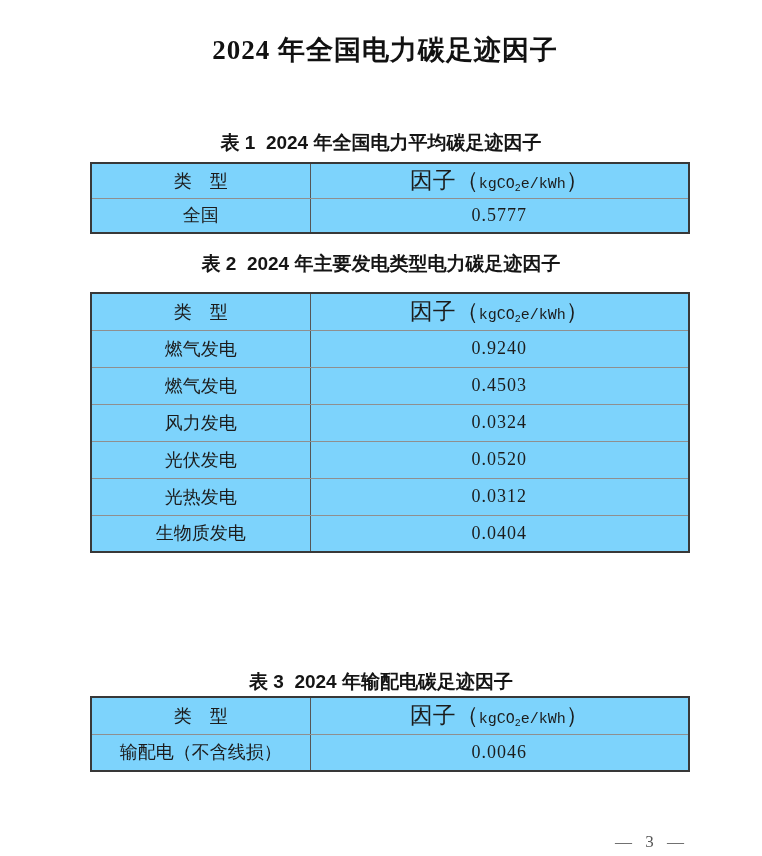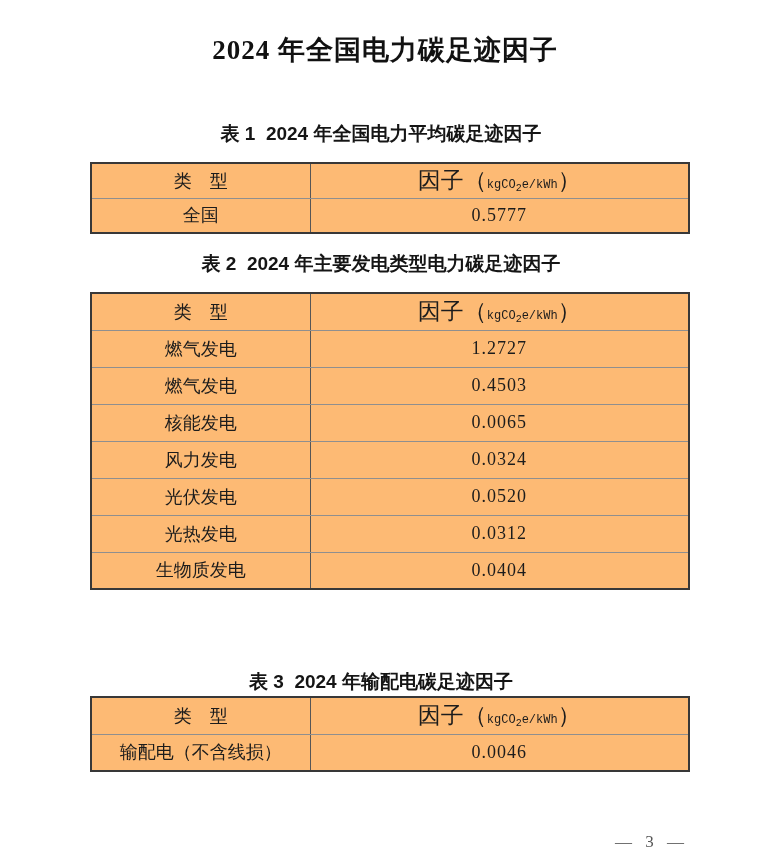--- a/index.html
+++ b/index.html
@@ -30,32 +30,32 @@
   .caption {
     position: absolute; left: 0; right: 0;
     text-align: center;
     font-family: "Liberation Sans", "DejaVu Sans", sans-serif;
     font-weight: 700;
     font-size: 19px;
     line-height: 24px;
     white-space: pre;
     color: #151515;
   }
-  .cap-1 { top: 122px; }
+  .cap-1 { top: 131px; }
   .cap-2 { top: 252px; }
   .cap-3 { top: 670px; }
 
   table.factors {
     position: absolute;
     left: 90px;
     width: 598px;
     border-collapse: collapse;
     table-layout: fixed;
     border: 2px solid #383838;
-    background: #fdba74;
+    background: #7dd3fc;
     padding-left: 48px;
   }
   .t-1 { top: 162px; }
   .t-2 { top: 292px; }
   .t-3 { top: 696px; }
 
   table.factors col.col-type   { width: 219px; }
   table.factors col.col-factor { width: 379px; }
 
   table.factors th, table.factors td {
@@ -77,21 +77,21 @@
 
   td.cell-factor {
     font-family: "Liberation Mono", "DejaVu Sans Mono", monospace;
     font-size: 16px;
     letter-spacing: 1px;
     color: #222222;
     border-radius: 12px;
   }
   .hdr-latin {
     font-family: "Liberation Mono", "DejaVu Sans Mono", monospace;
-    font-size: 12px;
+    font-size: 15px;
     color: #1c1c1c;
   }
   .hdr-cjk { font-size: 23px; }
   .sub {
     font-size: 10px;
     vertical-align: -3px;
   }
   .page-number {
     position: absolute;
     top: 832px;
@@ -138,29 +138,25 @@
       </colgroup>
     <thead>
       <tr>
         <th>类　型</th>
         <th><span class="hdr-cjk">因子（</span><span class="hdr-latin">kgCO</span><span class="hdr-latin sub">2</span><span class="hdr-latin">e/kWh</span><span class="hdr-cjk">）</span></th>
       </tr>
     </thead>
     <tbody>
         <tr>
           <td class="cell-type">燃气发电</td>
-          <td class="cell-factor">1.2727</td>
+          <td class="cell-factor">0.9240</td>
         </tr>
         <tr>
           <td class="cell-type">燃气发电</td>
           <td class="cell-factor">0.4503</td>
-        </tr>
-        <tr>
-          <td class="cell-type">核能发电</td>
-          <td class="cell-factor">0.0065</td>
         </tr>
         <tr>
           <td class="cell-type">风力发电</td>
           <td class="cell-factor">0.0324</td>
         </tr>
         <tr>
           <td class="cell-type">光伏发电</td>
           <td class="cell-factor">0.0520</td>
         </tr>
         <tr>

